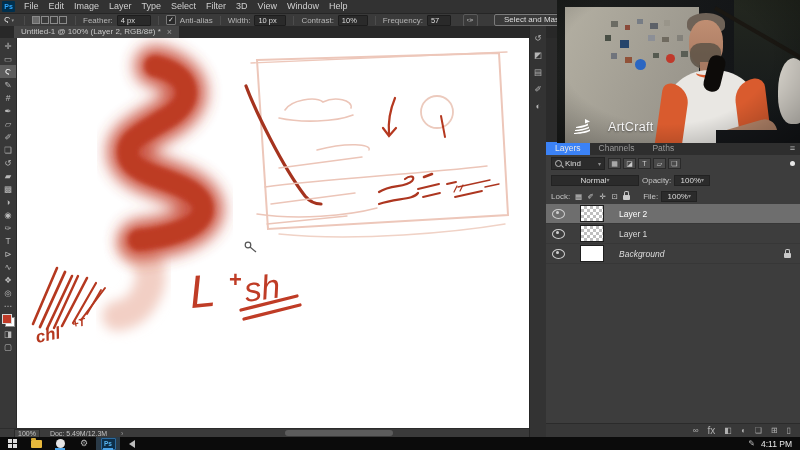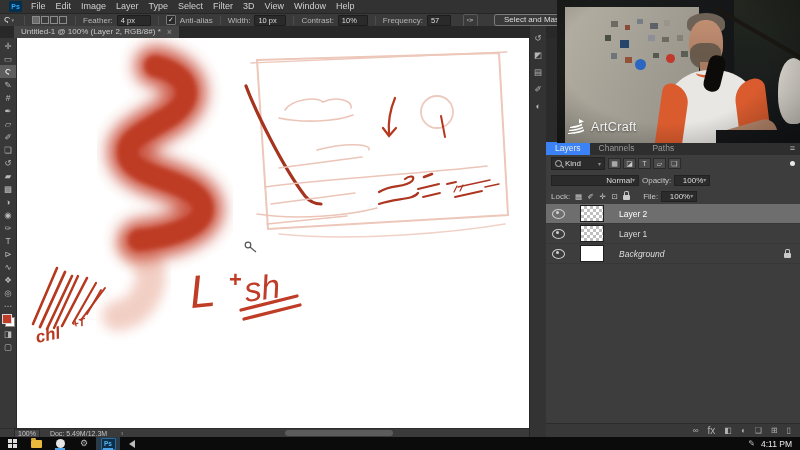--- a/index.html
+++ b/index.html
@@ -1,21 +1,21 @@
 <!DOCTYPE html>
 <html><head>
 <meta charset="utf-8">
 <style>
   html,body{margin:0;padding:0;background:#1a1a1a}
   body{width:800px;height:450px;overflow:hidden;font-family:"Liberation Sans",sans-serif;-webkit-font-smoothing:antialiased}
   #app{position:relative;width:800px;height:450px;background:#2b2b2b;overflow:hidden}
   .abs{position:absolute}
 
   
-  .menubar{left:0;top:0;width:800px;height:13px;background:#323232;display:flex;align-items:center;padding-left:9px;box-sizing:border-box}
+  .menubar{left:0;top:0;width:800px;height:13px;background:#323232;display:flex;align-items:center;padding-left:2px;box-sizing:border-box}
   .ps-logo{width:13px;height:11px;background:#00304e;color:#31a8ff;font-size:7px;font-weight:bold;display:flex;align-items:center;justify-content:center;border-radius:1px;margin-right:4px}
   .menu-item{color:#cfcfcf;font-size:9px;padding:0 5px;line-height:13px;white-space:nowrap}
 
   
   .optionsbar{left:0;top:13px;width:800px;height:13px;background:#3a3a3a;border-top:1px solid #262626;box-sizing:border-box;display:flex;align-items:center;font-size:8px;color:#b5b5b5;padding-left:4px;gap:4px;white-space:nowrap}
   .tooltile{display:flex;align-items:center;gap:1px;color:#ddd;font-size:9px;margin-right:3px}
   .tooltile .caret{font-size:5px;color:#999}
   .mode{width:8px;height:8px;border:1px solid #8a8a8a;box-sizing:border-box;margin-right:1px;background:#3a3a3a}
   .mode.active{background:#6b6b6b}
   .obox{background:#2a2a2a;border:1px solid #1d1d1d;color:#ddd;height:9px;line-height:9px;padding:0 3px;border-radius:1px;font-size:7.5px}
@@ -58,21 +58,21 @@
   .ltab.active{background:#3b82f6;color:#e8e8e8}
   .lmenu{margin-left:auto;margin-right:5px;color:#b5b5b5;font-size:9px;line-height:13px}
   .prow{display:flex;align-items:center;padding:0 5px;gap:3px;font-size:8px;color:#c5c5c5}
   .kindrow{height:17px}
   .kindbox{display:flex;align-items:center;gap:3px;background:#2b2b2b;border:1px solid #222;height:11px;padding:0 3px;width:46px;color:#ddd}
   .mag{width:5px;height:5px;border:1px solid #bbb;border-radius:50%;position:relative;flex:none}
   .mag::after{content:"";position:absolute;width:3px;height:1px;background:#bbb;right:-3px;bottom:-1px;transform:rotate(45deg)}
   .fbtn{width:13px;height:11px;background:#4a4a4a;border:1px solid #2a2a2a;box-sizing:border-box;display:flex;align-items:center;justify-content:center;font-size:7px;color:#ccc}
   .fdot{margin-left:auto;width:5px;height:5px;border-radius:50%;background:#e8e8e8}
   .blendrow{height:16px}
-  .dropdown{background:#2b2b2b;border:1px solid #222;height:11px;line-height:11px;padding:0 3px;font-size:8px;color:#ddd;display:flex;align-items:center;justify-content:flex-end;box-sizing:border-box}
+  .dropdown{background:#2b2b2b;border:1px solid #222;height:11px;line-height:11px;padding:0 3px;font-size:8px;color:#ddd;display:flex;align-items:center;justify-content:center;box-sizing:border-box}
   .dropdown .caret{color:#8f8f8f;font-size:6px}
   .lockrow{height:16px}
   .lki{width:11px;height:10px;display:flex;align-items:center;justify-content:center;font-size:7.5px;color:#c9c9c9}
   .eye{width:11px;height:8px;border:1px solid #cfcfcf;border-radius:50%;position:relative;flex:none}
   .eye::after{content:"";position:absolute;left:3px;top:1.5px;width:3px;height:3px;border-radius:50%;background:#cfcfcf}
   .layerrow{height:19px;display:flex;align-items:center;gap:15px;padding-left:6px;font-size:8.5px;color:#ddd;border-bottom:1px solid #373737}
   .layerrow.selected{background:#6e6e6e;color:#fff}
   .thumb{width:24px;height:17px;border:1px solid #1f1f1f;box-sizing:border-box;flex:none}
   .thumb.checker{background-image:linear-gradient(45deg,#bfbfbf 25%,transparent 25%,transparent 75%,#bfbfbf 75%),linear-gradient(45deg,#bfbfbf 25%,#fff 25%,#fff 75%,#bfbfbf 75%);background-size:6px 6px;background-position:0 0,3px 3px;background-color:#fff}
   .thumb.white{background:#fff}
@@ -94,21 +94,21 @@
   .sleeve-l{position:absolute;left:102px;top:84px;width:27px;height:62px;border-radius:12px 28px 0 0;background:#d95b2e;transform:rotate(8deg)}
   .sleeve-r{position:absolute;left:180px;top:79px;width:31px;height:66px;border-radius:28px 13px 0 0;background:#d95b2e;transform:rotate(-7deg)}
   .collar{position:absolute;left:139px;top:68px;width:26px;height:10px;border-radius:50%;border-bottom:3px solid #d95b2e;box-sizing:border-box}
   .mic-boom{position:absolute;left:158px;top:6px;width:100px;height:4px;background:#1a1712;transform:rotate(30deg);transform-origin:left center}
   .mic-body{position:absolute;left:149px;top:55px;width:17px;height:37px;border-radius:8px;background:#0d0b09;transform:rotate(14deg)}
   .darkside{position:absolute;right:0;top:0;width:66px;height:143px;background:linear-gradient(180deg,#23271f,#13161a)}
   .bust{position:absolute;right:-9px;top:58px;width:31px;height:66px;border-radius:50% 50% 42% 42%;background:#d9d5cd}
   .arm{position:absolute;right:22px;bottom:-8px;width:58px;height:27px;border-radius:12px;background:#b9896d;transform:rotate(-16deg)}
   .desk{position:absolute;right:0;bottom:0;width:84px;height:13px;background:#15171a}
   .vignette{position:absolute;left:0;top:0;right:0;bottom:0;background:radial-gradient(ellipse at 45% 40%,rgba(0,0,0,0) 55%,rgba(0,0,0,0.38) 100%)}
-  .cam-logo{position:absolute;left:9px;bottom:8px;display:flex;align-items:center;gap:5px;z-index:3}
+  .cam-logo{position:absolute;left:15px;bottom:8px;display:flex;align-items:center;gap:16px;z-index:3}
   .cam-logo-text{color:#f4f4f4;font-size:12.5px;letter-spacing:.3px;text-shadow:0 1px 2px rgba(0,0,0,.5)}
 
   
   .taskbar{left:0;top:437px;width:800px;height:13px;background:#0b0b0b;display:flex;align-items:center;z-index:6}
   .tslot{width:24px;height:13px;display:flex;align-items:center;justify-content:center;position:relative}
   .tslot.activeapp{background:#2a3a47}
   .runbar{position:absolute;bottom:0;left:7px;width:10px;height:2px;background:#4aa3e8}
   .tb-start{width:9px;height:9px;display:grid;grid-template-columns:4px 4px;grid-template-rows:4px 4px;gap:1px}
   .tb-start i{background:#dedede}
   .tb-folder{width:11px;height:8px;background:#e8b93c;border-radius:1px;position:relative}

